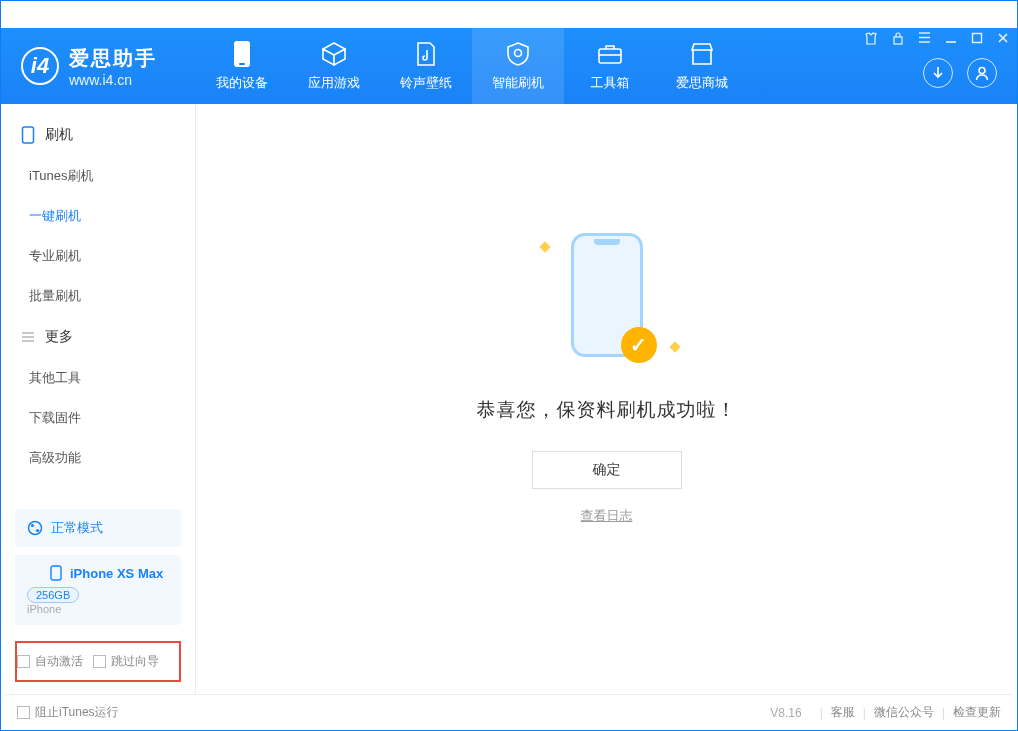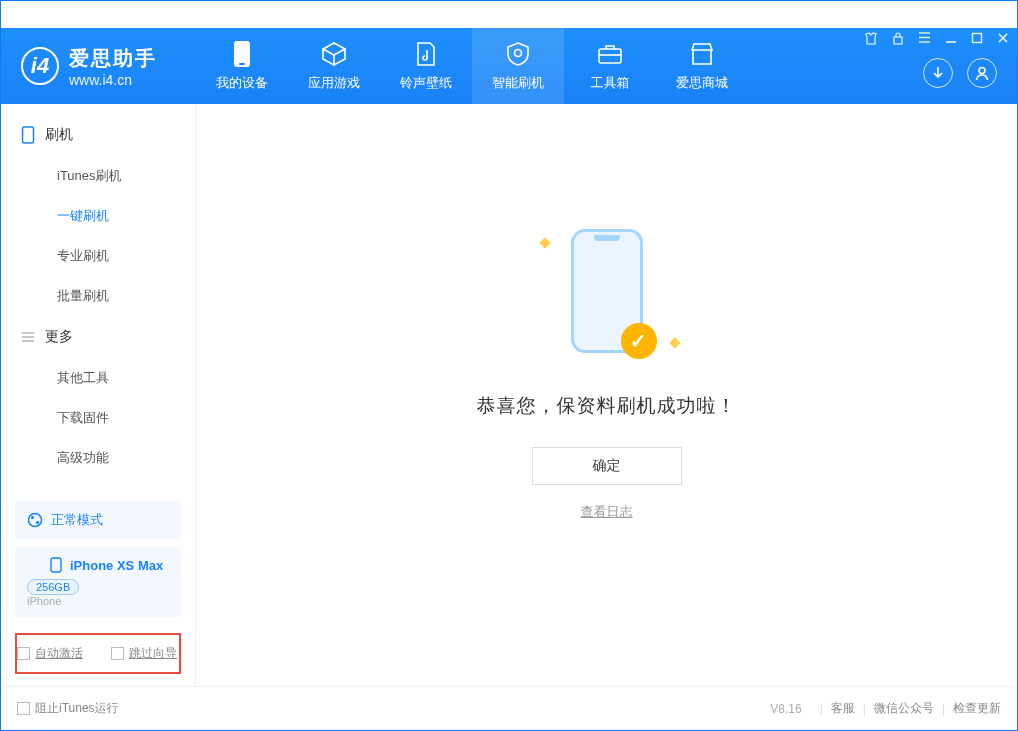--- a/index.html
+++ b/index.html
@@ -18,44 +18,44 @@
 .nav-tab-label { font-size: 13px; }
 .win-controls { position: absolute; top: 4px; right: 8px; display: flex; gap: 14px; font-size: 14px; }
 .win-ctrl { cursor: pointer; opacity: 0.9; }
 .right-icons { position: absolute; right: 20px; bottom: 16px; display: flex; gap: 14px; }
 .circle-btn { width: 30px; height: 30px; border: 1.5px solid rgba(255,255,255,0.8); border-radius: 50%; display: flex; align-items: center; justify-content: center; cursor: pointer; }
 
 .body-area { flex: 1; display: flex; min-height: 0; }
 .sidebar { width: 195px; border-right: 1px solid #eee; display: flex; flex-direction: column; }
 .side-scroll { flex: 1; overflow: auto; padding-top: 10px; }
 .side-group-header { display: flex; align-items: center; padding: 12px 20px; font-size: 14px; color: #333; gap: 10px; }
-.side-item { padding: 11px 20px 11px 56px; font-size: 13px; color: #555; cursor: pointer; }
+.side-item { padding: 11px 20px 11px 28px; font-size: 13px; color: #555; cursor: pointer; }
 .side-item.active { color: #1a82f7; }
 .device-box { margin: 8px 14px; background: #f3f8fe; border-radius: 4px; padding: 10px 12px; font-size: 13px; color: #1a82f7; display: flex; align-items: center; gap: 8px; }
 .device-card { margin: 0 14px 10px; background: #f3f8fe; border-radius: 4px; padding: 10px 12px; }
 .device-name { font-size: 13px; color: #1a82f7; font-weight: bold; display:flex; align-items:center; gap:8px;padding-left:23px;}
 .device-storage { display: inline-block; margin-top: 6px; font-size: 11px; color: #1a82f7; border: 1px solid #9cc9fb; border-radius: 10px; padding: 1px 8px; background:#eaf4ff;}
 .device-type { margin-top: 0; font-size: 11px; color: #aaa; }
-.checkbox-row { margin: 6px 14px 12px; border: 2px solid #e74c3c; padding: 10px 0; display: flex; gap: 28px; font-size: 12px; color: #888; text-decoration: underline; }
+.checkbox-row { margin: 6px 14px 12px; border: 2px solid #e74c3c; padding: 10px 0; display: flex; gap: 10px; font-size: 12px; color: #888; }
 .chk { display: flex; align-items: center; gap: 5px; cursor: pointer; }
 .chk-box { width: 13px; height: 13px; border: 1px solid #bbb; background: #fff; }
 
 .main { flex: 1; display: flex; flex-direction: column; align-items: center; justify-content: center; position: relative; }
 .phone-illust { position: relative; margin-top: -40px; }
 .phone-body { width: 72px; height: 124px; border: 3px solid #a3d5ff; border-radius: 14px; background: #eaf5ff; position: relative; }
 .phone-notch { position:absolute; top:3px; left:50%; transform:translateX(-50%); width:26px; height:6px; background:#a3d5ff; border-radius:0 0 4px 4px;}
 .check-badge { position: absolute; bottom: -6px; right: -14px; width: 36px; height: 36px; background: #ffb400; border-radius: 50%; display: flex; align-items: center; justify-content: center; color: #fff; font-size: 20px; font-weight:bold; }
 .sparkle { width:8px; height:8px; background:#ffcf4d; position:absolute; transform: rotate(45deg); }
 .sparkle.s1 { top: 10px; left: -30px; }
 .sparkle.s2 { bottom: 6px; right: -36px; }
 .success-title { margin-top: 40px; font-size: 19px; color: #333; letter-spacing:1px; }
 .ok-btn { margin-top: 28px; width: 150px; height: 38px; border: 1px solid #ddd; background: #fff; font-size: 14px; color: #444; cursor: pointer; }
 .log-link { margin-top: 18px; font-size: 13px; color: #999; text-decoration: underline; cursor: pointer; }
 
-.statusbar { height: 44px; border-top: 1px solid #eee; display: flex; align-items: center; padding: 0 16px; font-size: 12px; color: #888; border-radius: 7px; }
+.statusbar { height: 36px; border-top: 1px solid #eee; display: flex; align-items: center; padding: 0 16px; font-size: 12px; color: #888; border-radius: 7px; }
 .statusbar .chk { margin-right: auto; }
 .status-right { display:flex; align-items:center; gap:8px; }
 .status-sep { color:#ddd; }
 .status-link { cursor:pointer; }
 .version { color:#aaa; margin-right:10px;}
 
 svg { display:block; }
 </style>
 </head>
 <body>

